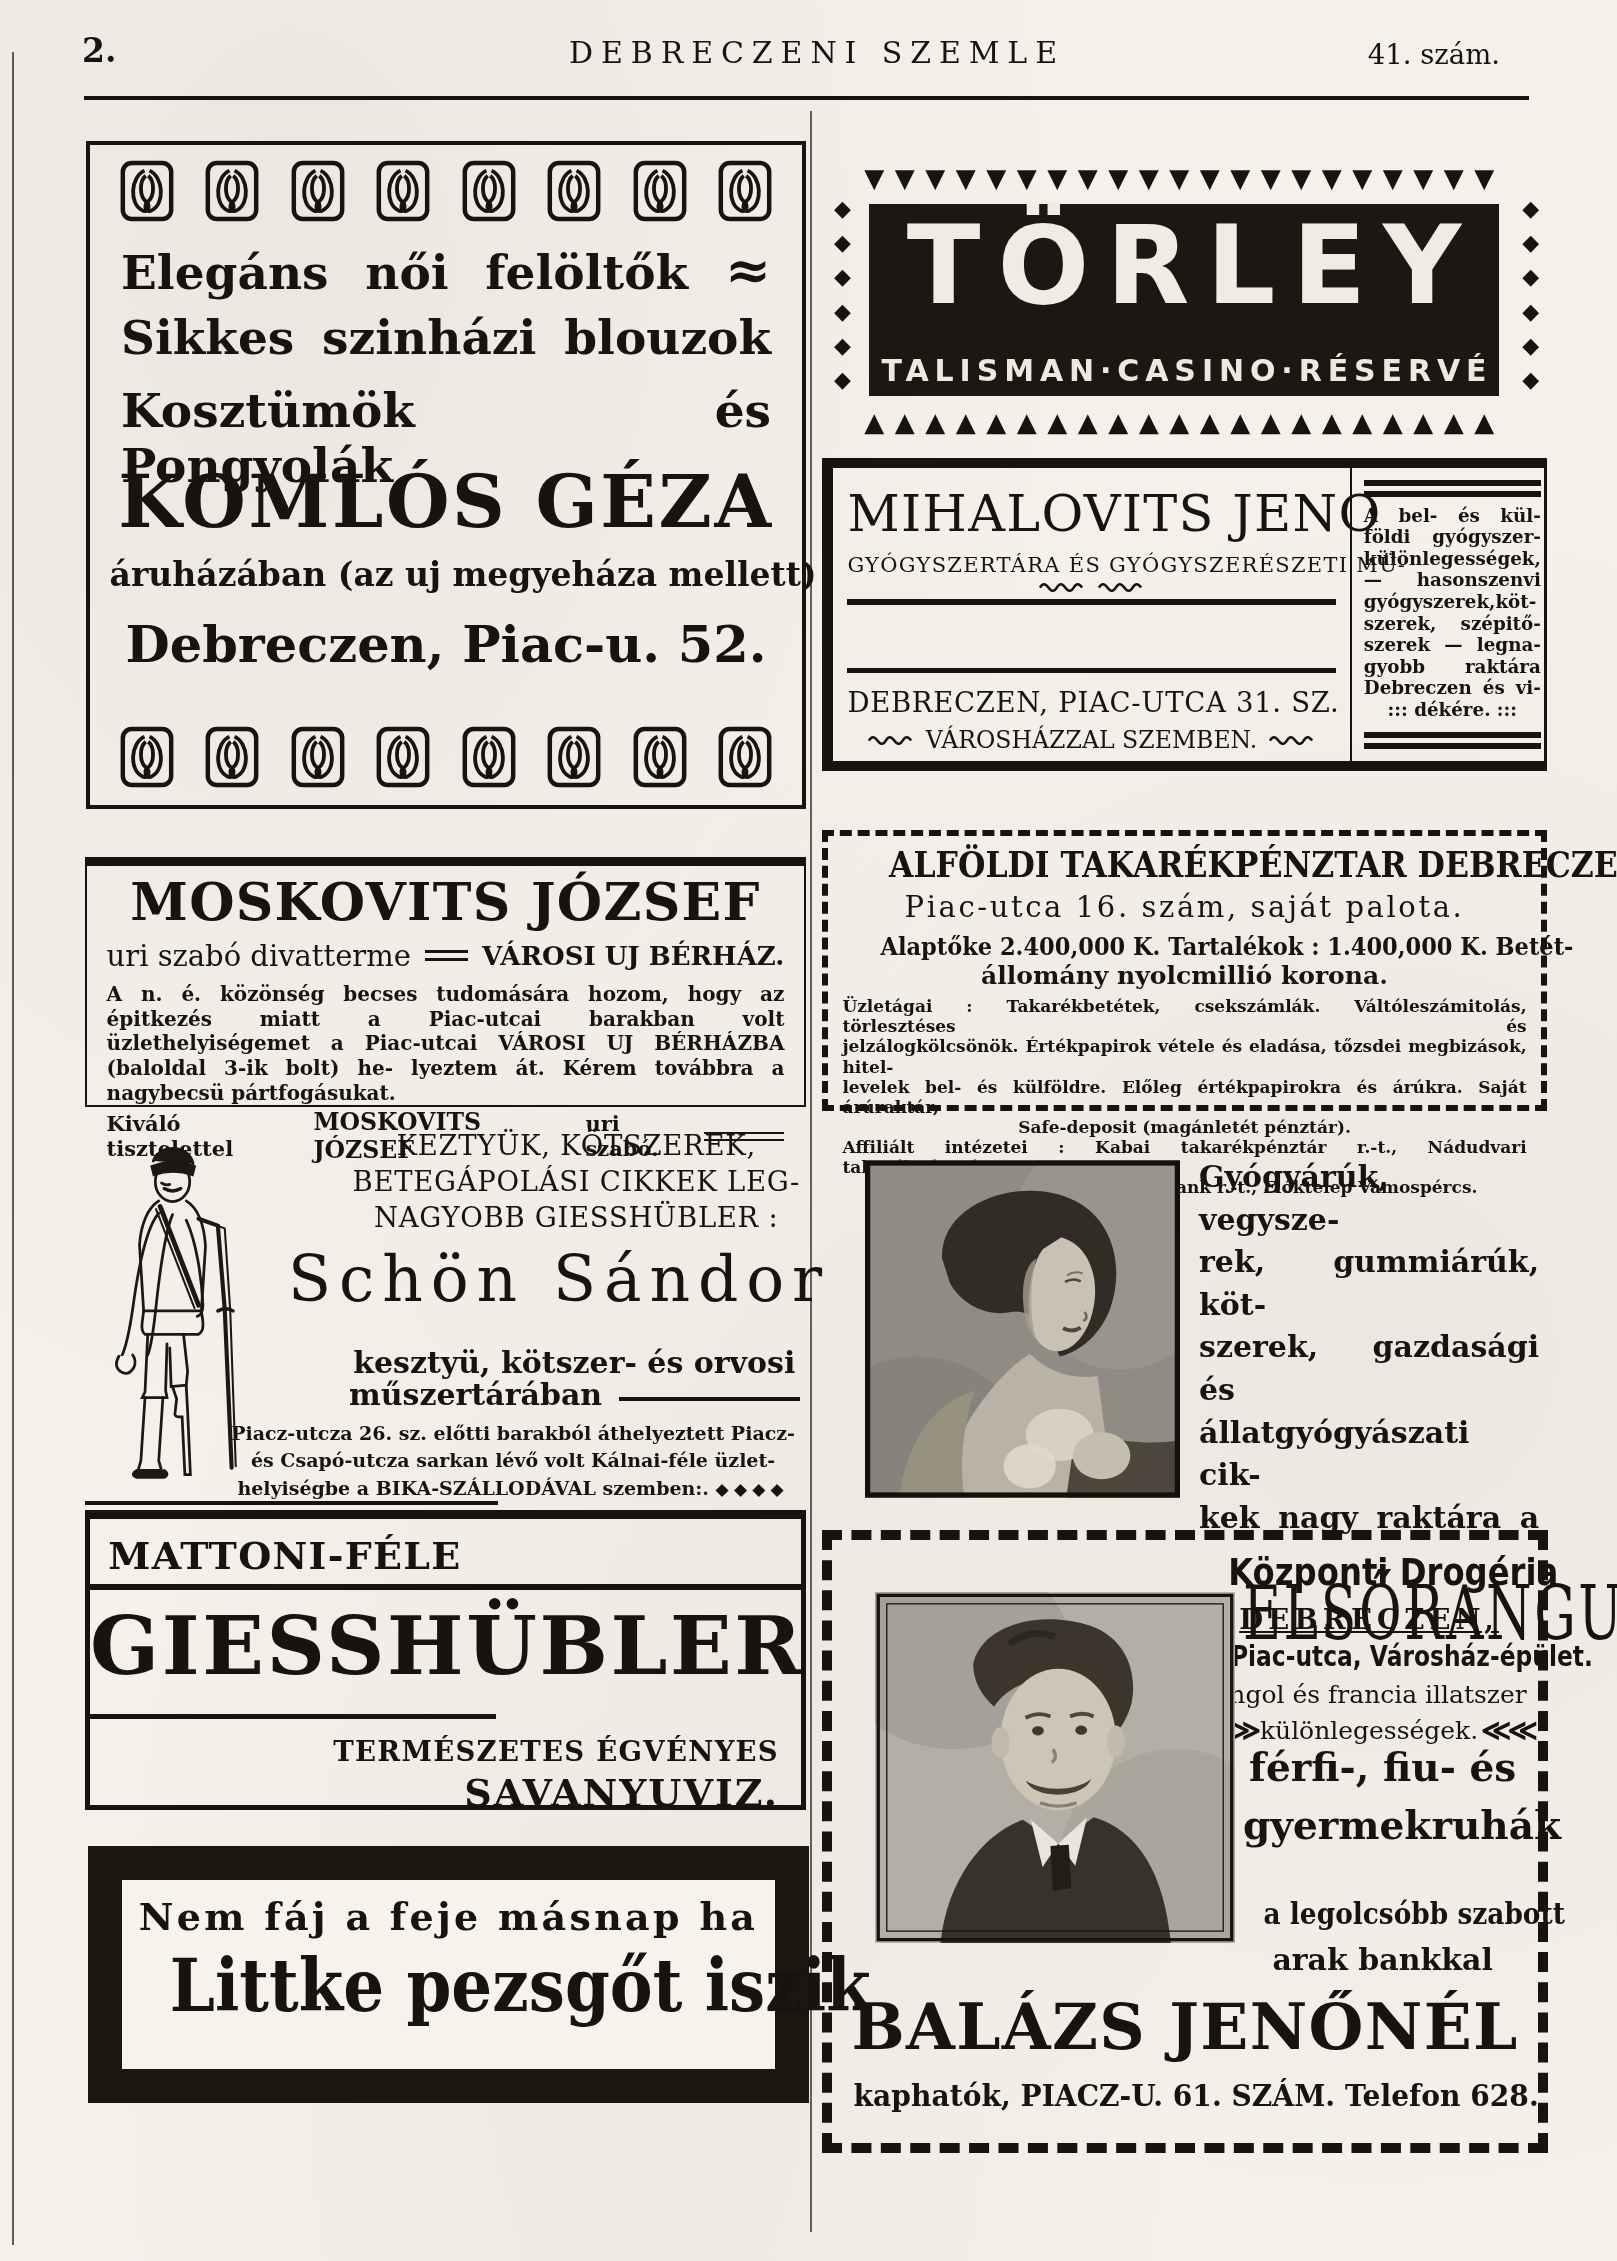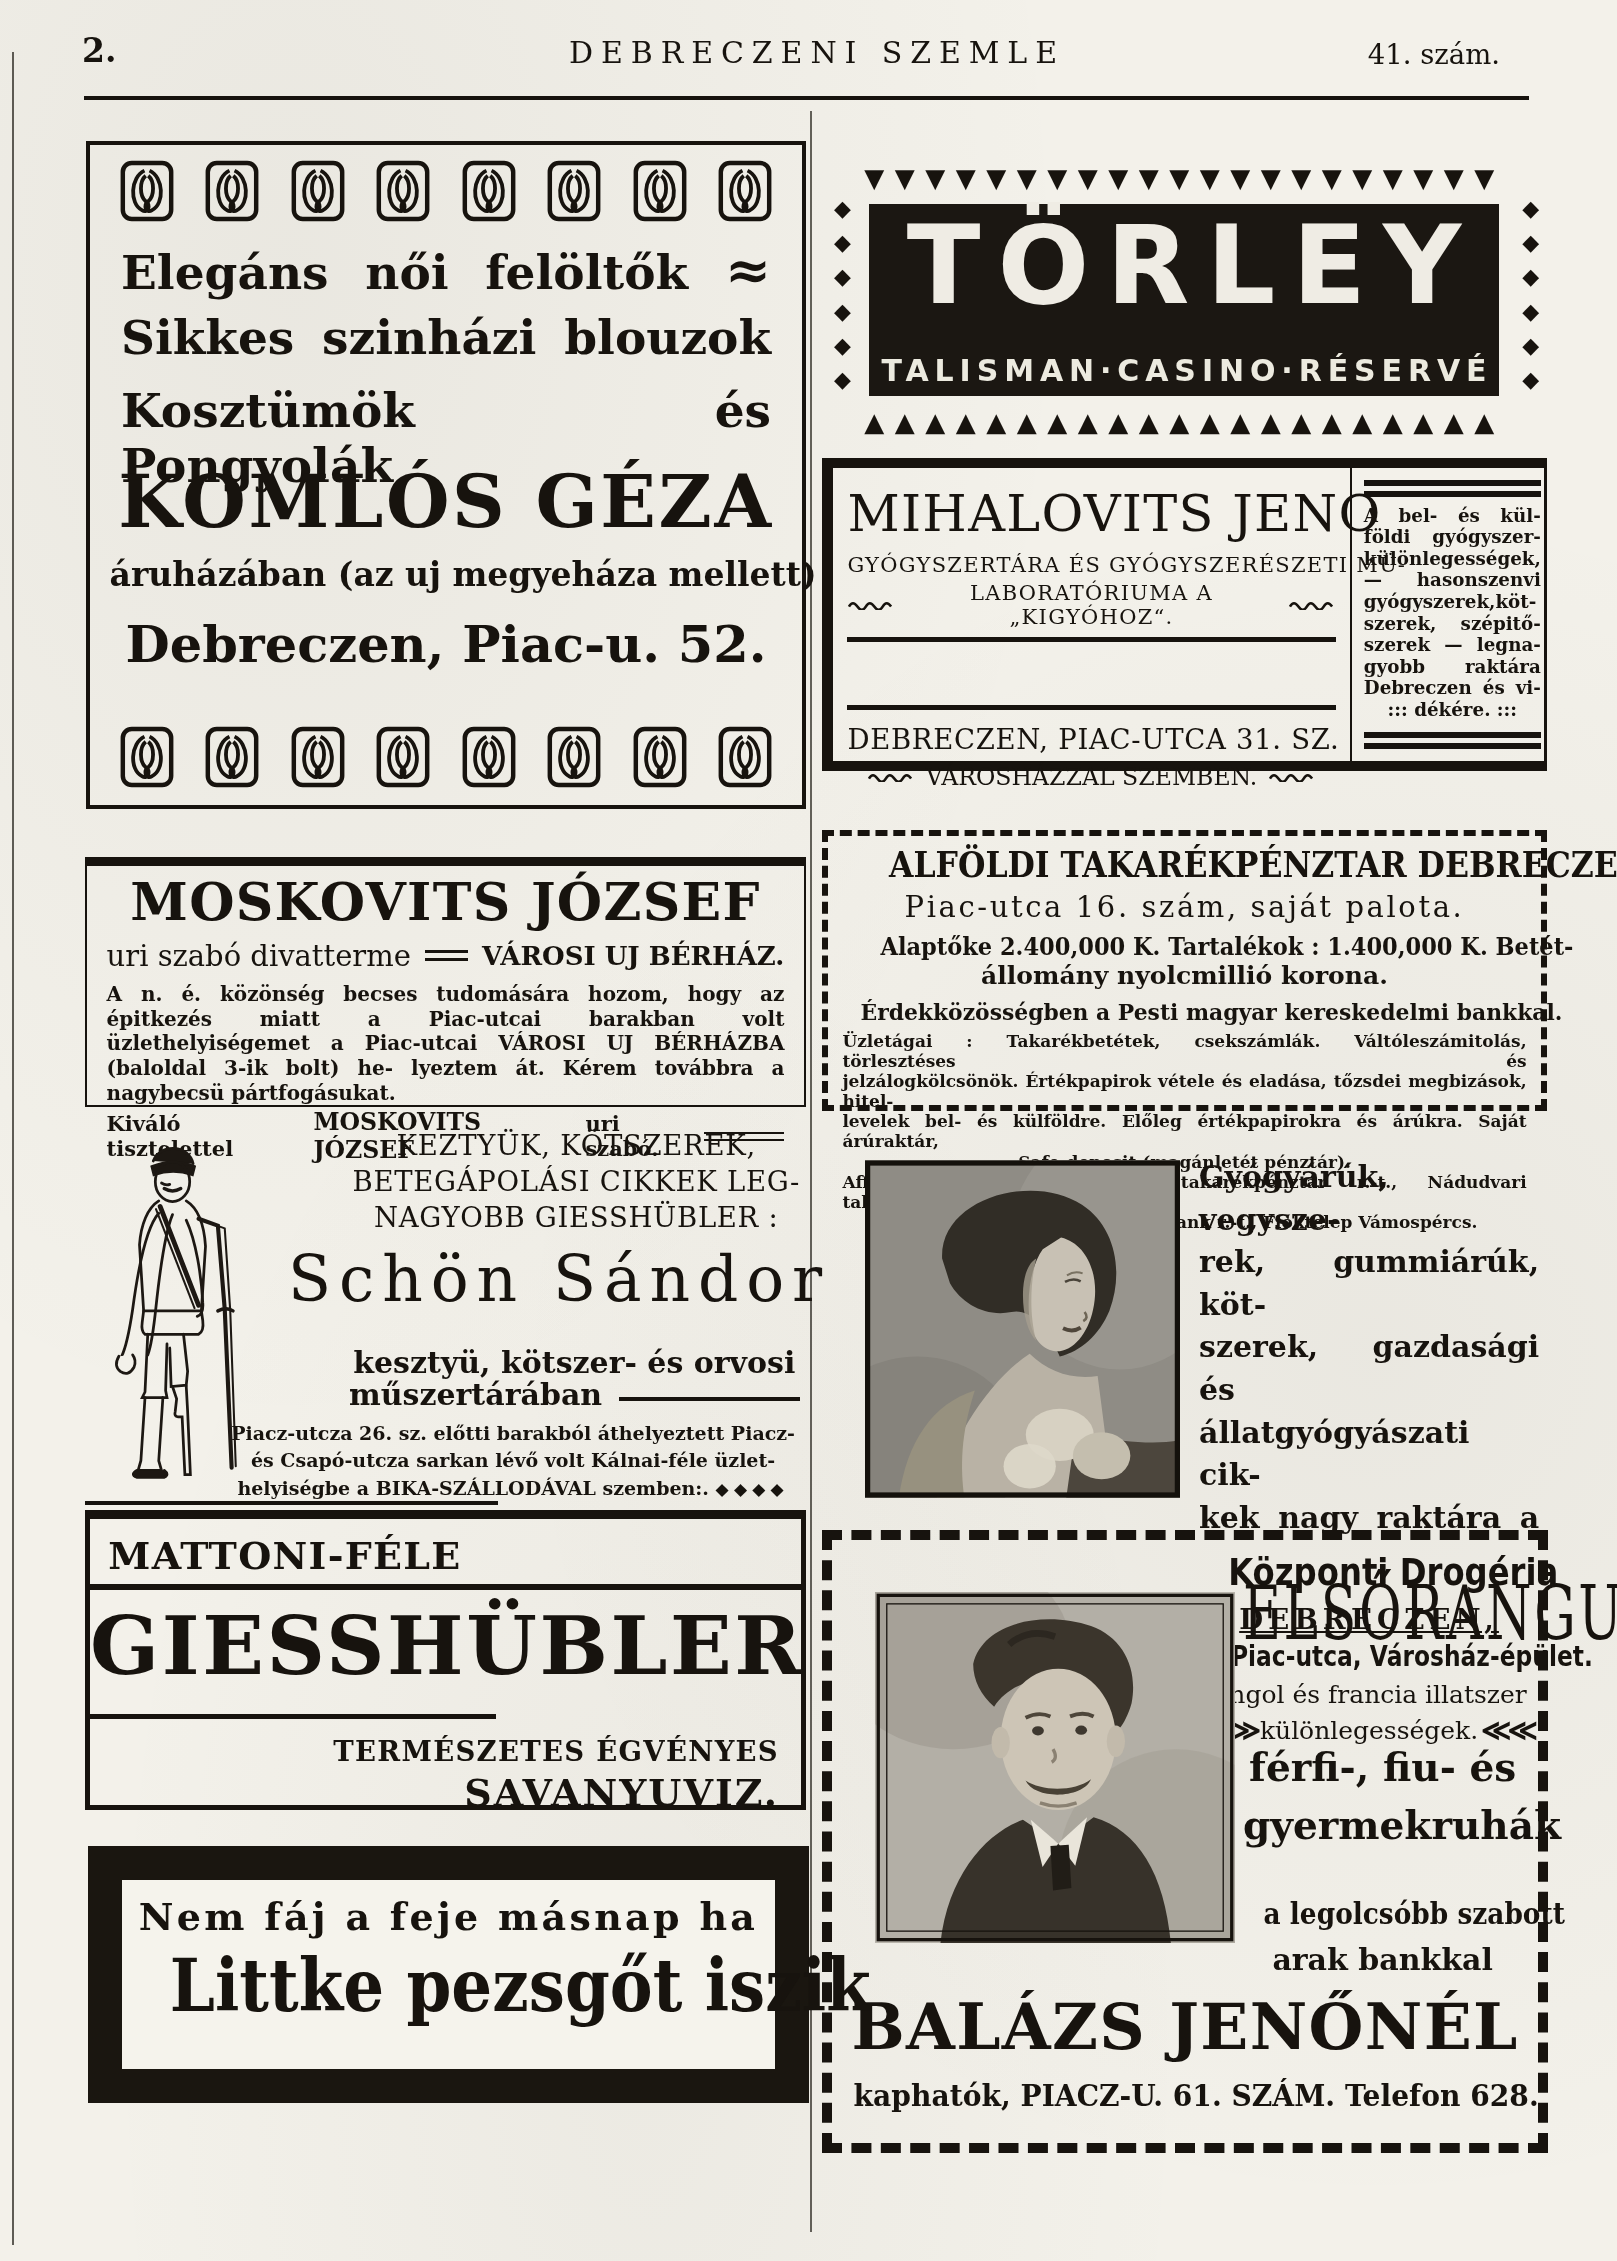--- a/index.html
+++ b/index.html
@@ -253,21 +253,20 @@
   </div>
 
   <div class="abs ad-mihalovits">
     <div class="mih-main">
       <div class="mih-name">MIHALOVITS JENO</div>
       <div class="mih-sub1">GYÓGYSZERTÁRA ÉS GYÓGYSZERÉSZETI MÜ-</div>
       <div class="mih-sub2">
         <svg class="squig" viewBox="0 0 74 16">
             <use href="#squig-motif"></use>
           </svg>
-        <span>LABORATÓRIUMA A „KIGYÓHOZ“.</span>
         <svg class="squig" viewBox="0 0 74 16">
             <use href="#squig-motif"></use>
           </svg>
       </div>
       <div class="mih-rule"></div>
       <div class="mih-gap"></div>
       <div class="mih-rule" style="margin-top:0"></div>
       <div class="mih-addr1">DEBRECZEN, PIAC-UTCA 31. SZ.</div>
       <div class="mih-addr2">
         <svg class="squig" viewBox="0 0 74 16">
@@ -297,21 +296,20 @@
       <div class="bar" style="margin-top:11.8px"></div>
       <div class="bar"></div>
     </div>
   </div>
 
   <div class="abs ad-alfoldi">
     <div class="alf-title"><span class="condx">ALFÖLDI TAKARÉKPÉNZTAR DEBRECZENBEN.</span></div>
     <div class="alf-sub nowrap">Piac-utca 16. szám, saját palota.</div>
     <div class="alf-cap alf-cap1"><span class="condx">Alaptőke 2.400,000 K. Tartalékok : 1.400,000 K. Betét-</span></div>
     <div class="alf-cap">állomány nyolcmillió korona.</div>
-    <div class="alf-partner"><span class="condx">Érdekközösségben a Pesti magyar kereskedelmi bankkal.</span></div>
     <div class="alf-small">
       <div class="jl">Üzletágai : Takarékbetétek, csekszámlák. Váltóleszámitolás, törlesztéses és</div>
       <div class="jl">jelzálogkölcsönök. Értékpapirok vétele és eladása, tőzsdei megbizások, hitel-</div>
       <div class="jl">levelek bel- és külföldre. Előleg értékpapirokra és árúkra. Saját árúraktár,</div>
       <div class="alf-center">Safe-deposit (magánletét pénztár).</div>
       <div class="jl">Affiliált intézetei : Kabai takarékpénztár r.-t., Nádudvari takarékpénztár</div>
       <div class="alf-center">r.-t., Hajdunánási gazdasági bank r.-t., Fióktelep Vámospércs.</div>
     </div>
   </div>
 

